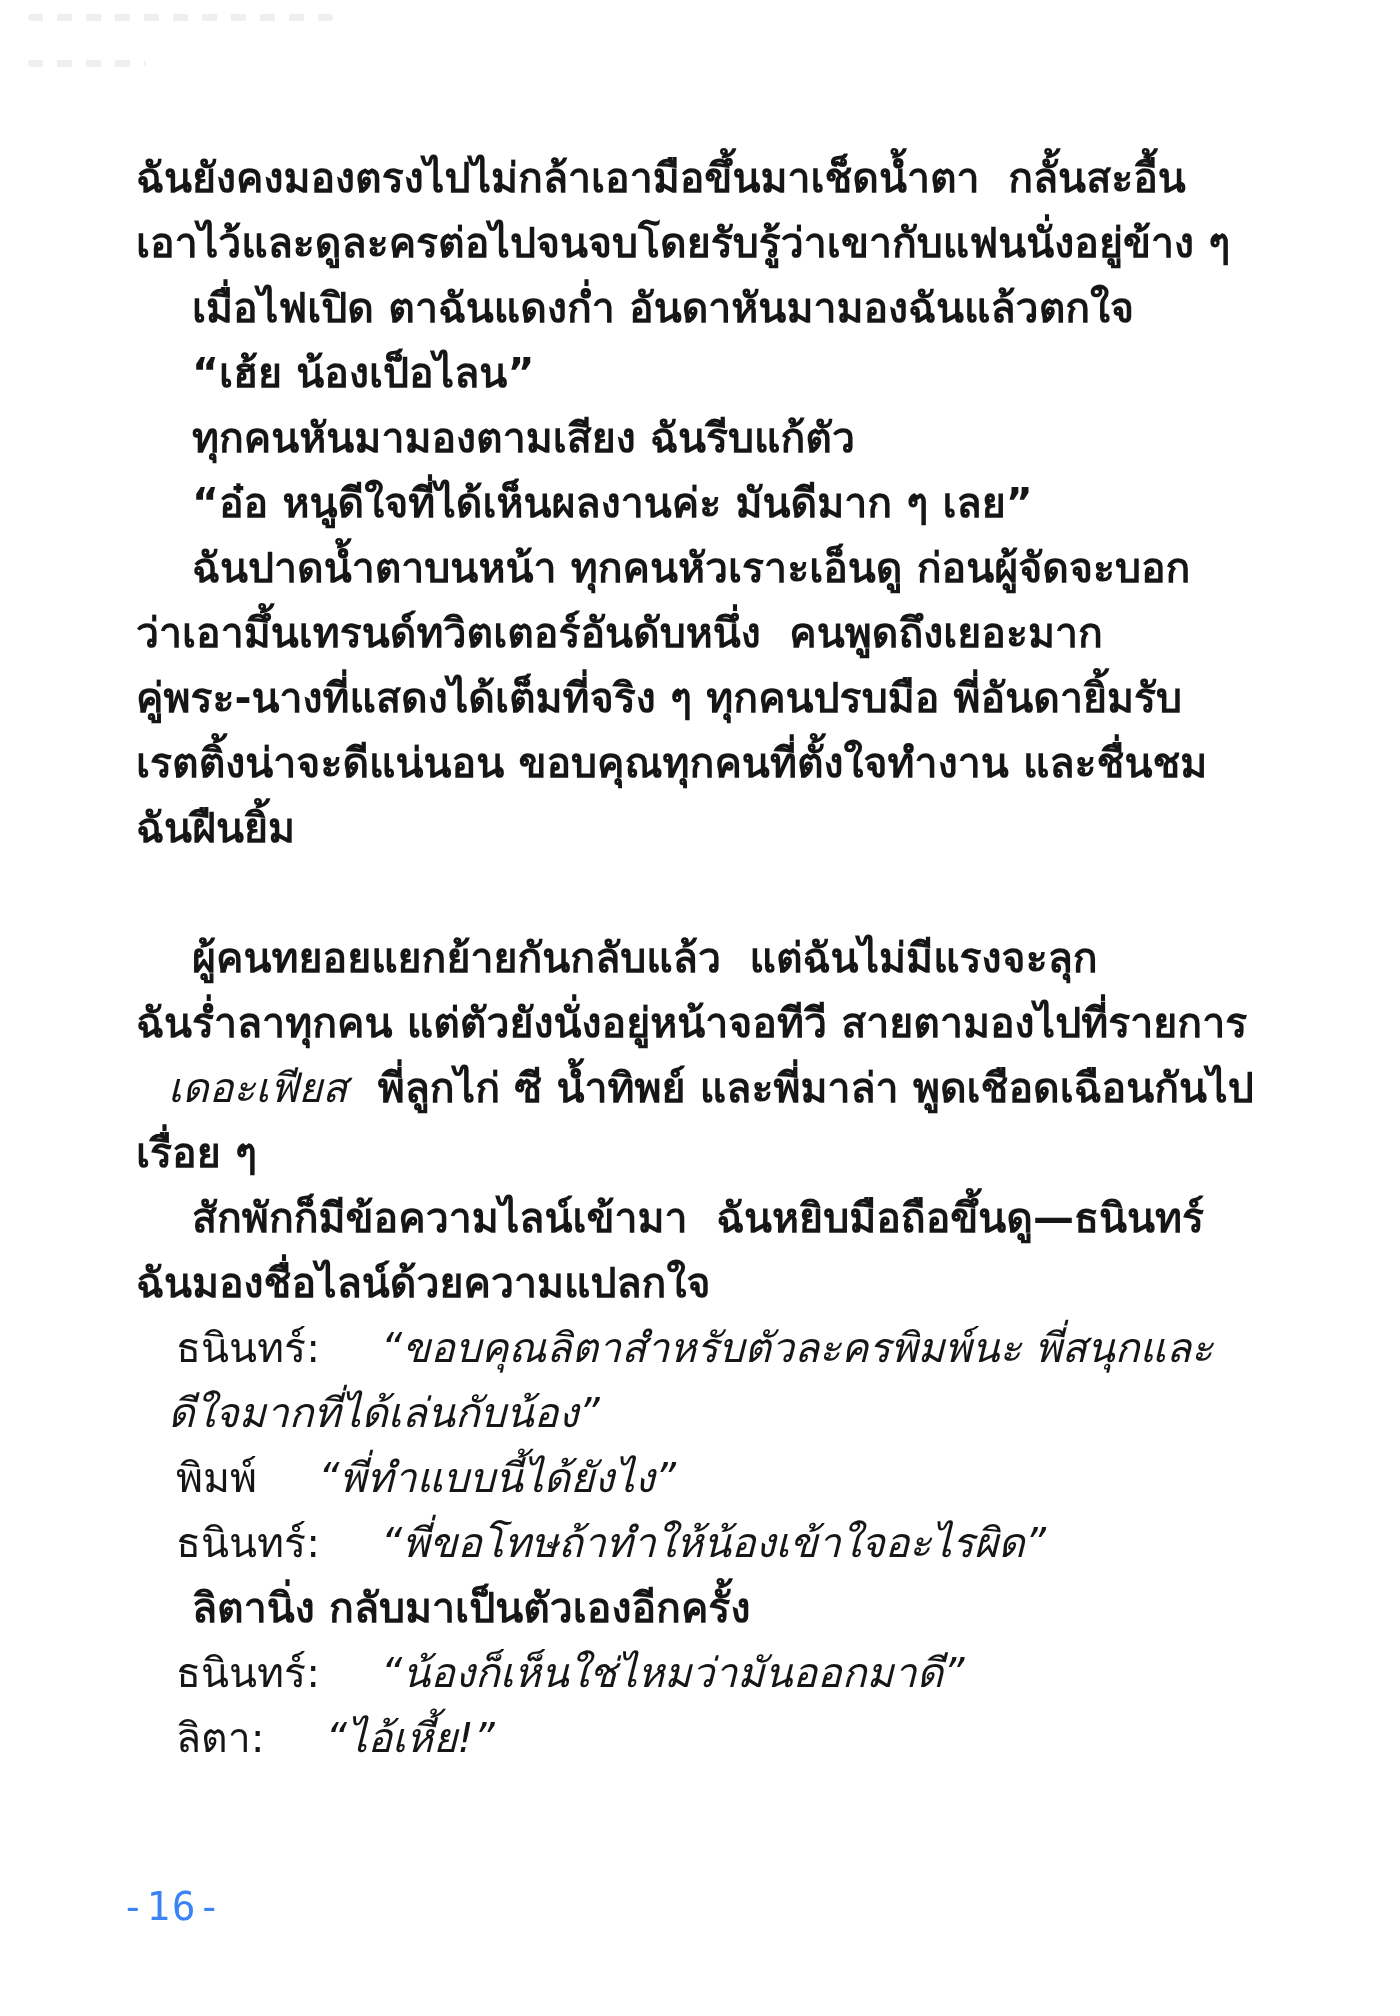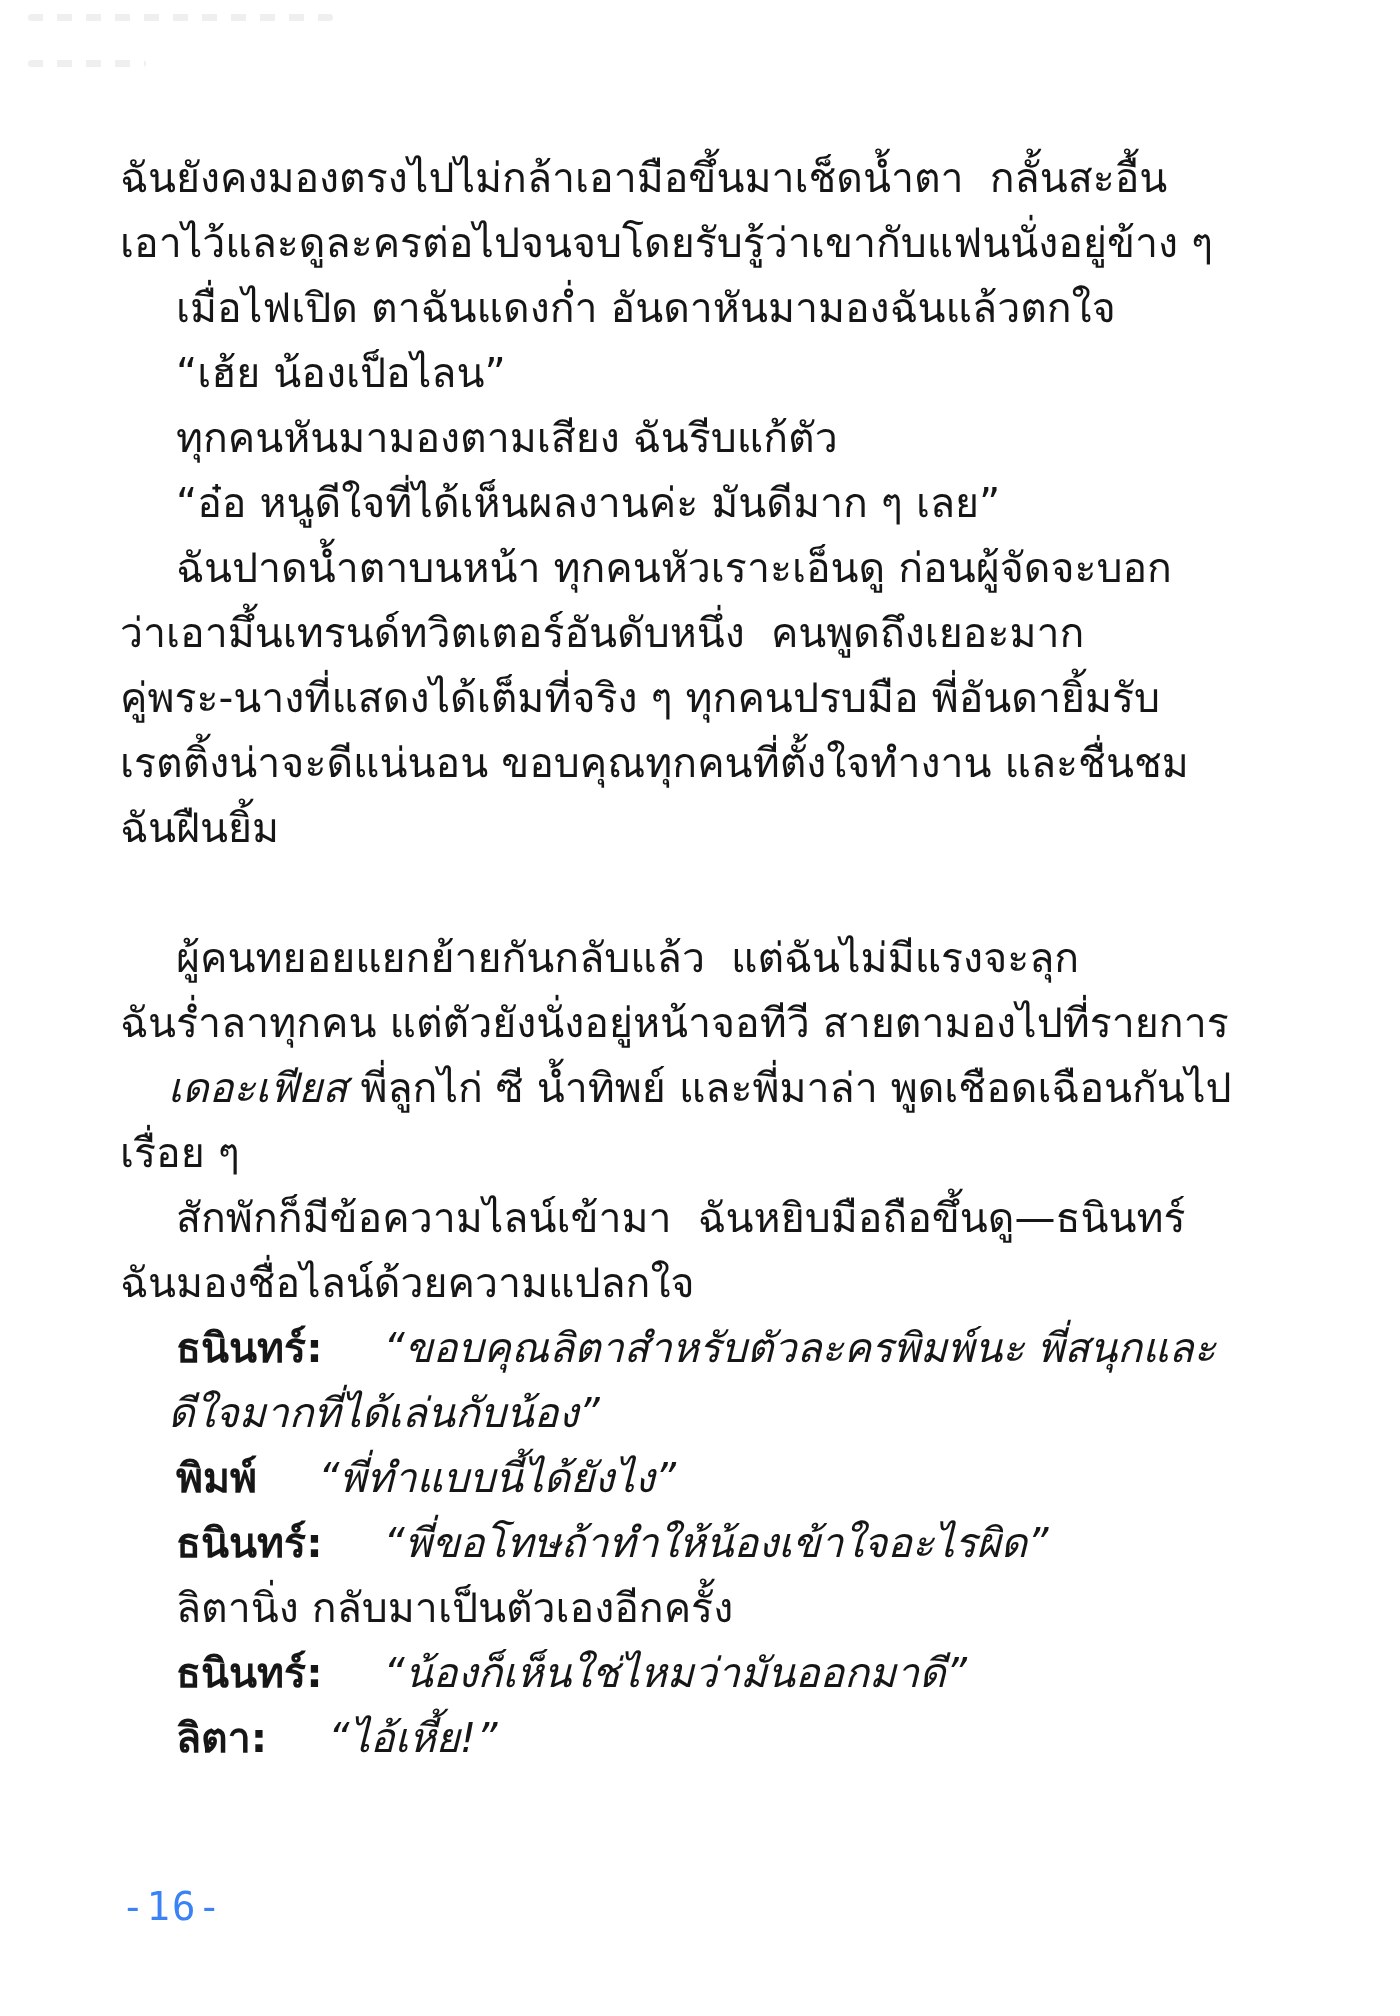--- a/index.html
+++ b/index.html
@@ -34,22 +34,22 @@
     width: 1215px;
     font-size: 41px;
     line-height: 65px;
   }
   .line {
     white-space: pre;
     height: 65px;
   }
   .line.indent { padding-left: 56px; }
   .line.blank  { height: 65px; }
-  .seg-regular { font-style: normal; font-weight: 400; }
-  .seg-bold    { font-weight: 700; text-align: right; }
+  .seg-regular { font-style: normal; font-weight: 700; margin-left: 16px; }
+  .seg-bold    { font-weight: 400; text-align: right; }
   .seg-italic  { font-style: italic; margin-left: 48px; }
 
   .footer {
     position: absolute;
     left: 121px;
     top: 1884px;
     font-size: 39px;
     letter-spacing: 2px;
     font-family: "DejaVu Sans Mono", "DejaVu Sans", monospace;
   }

